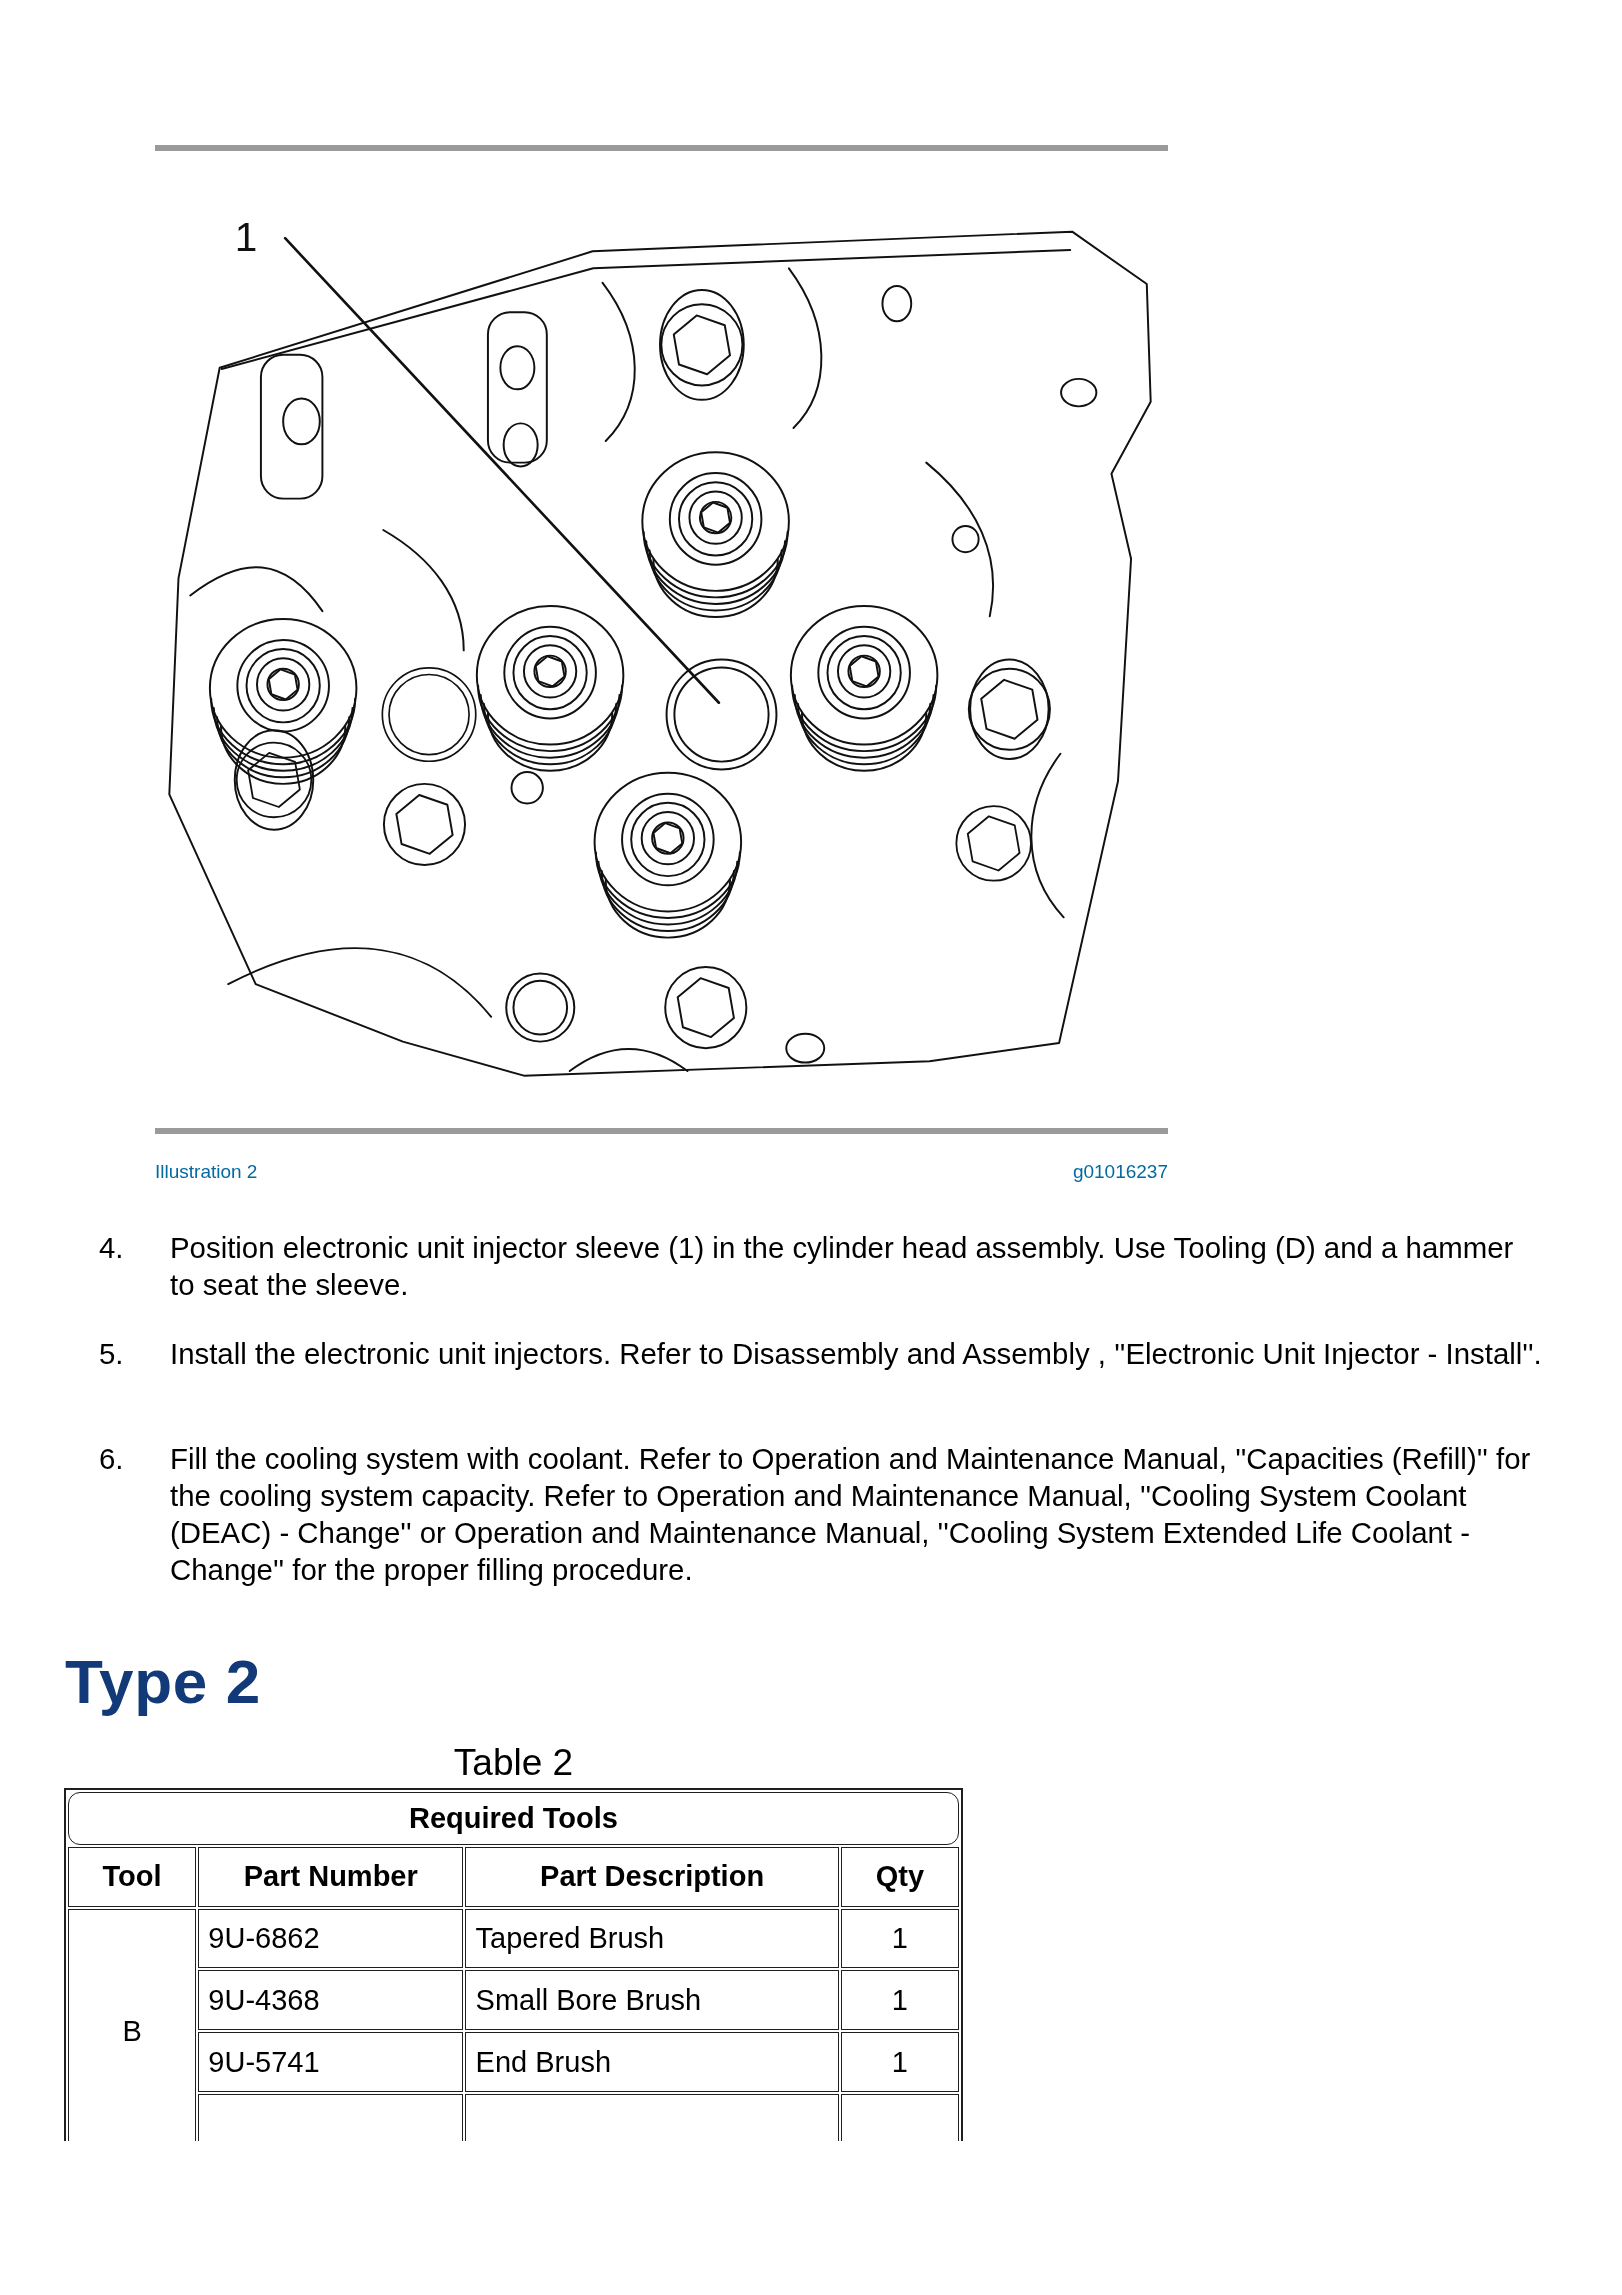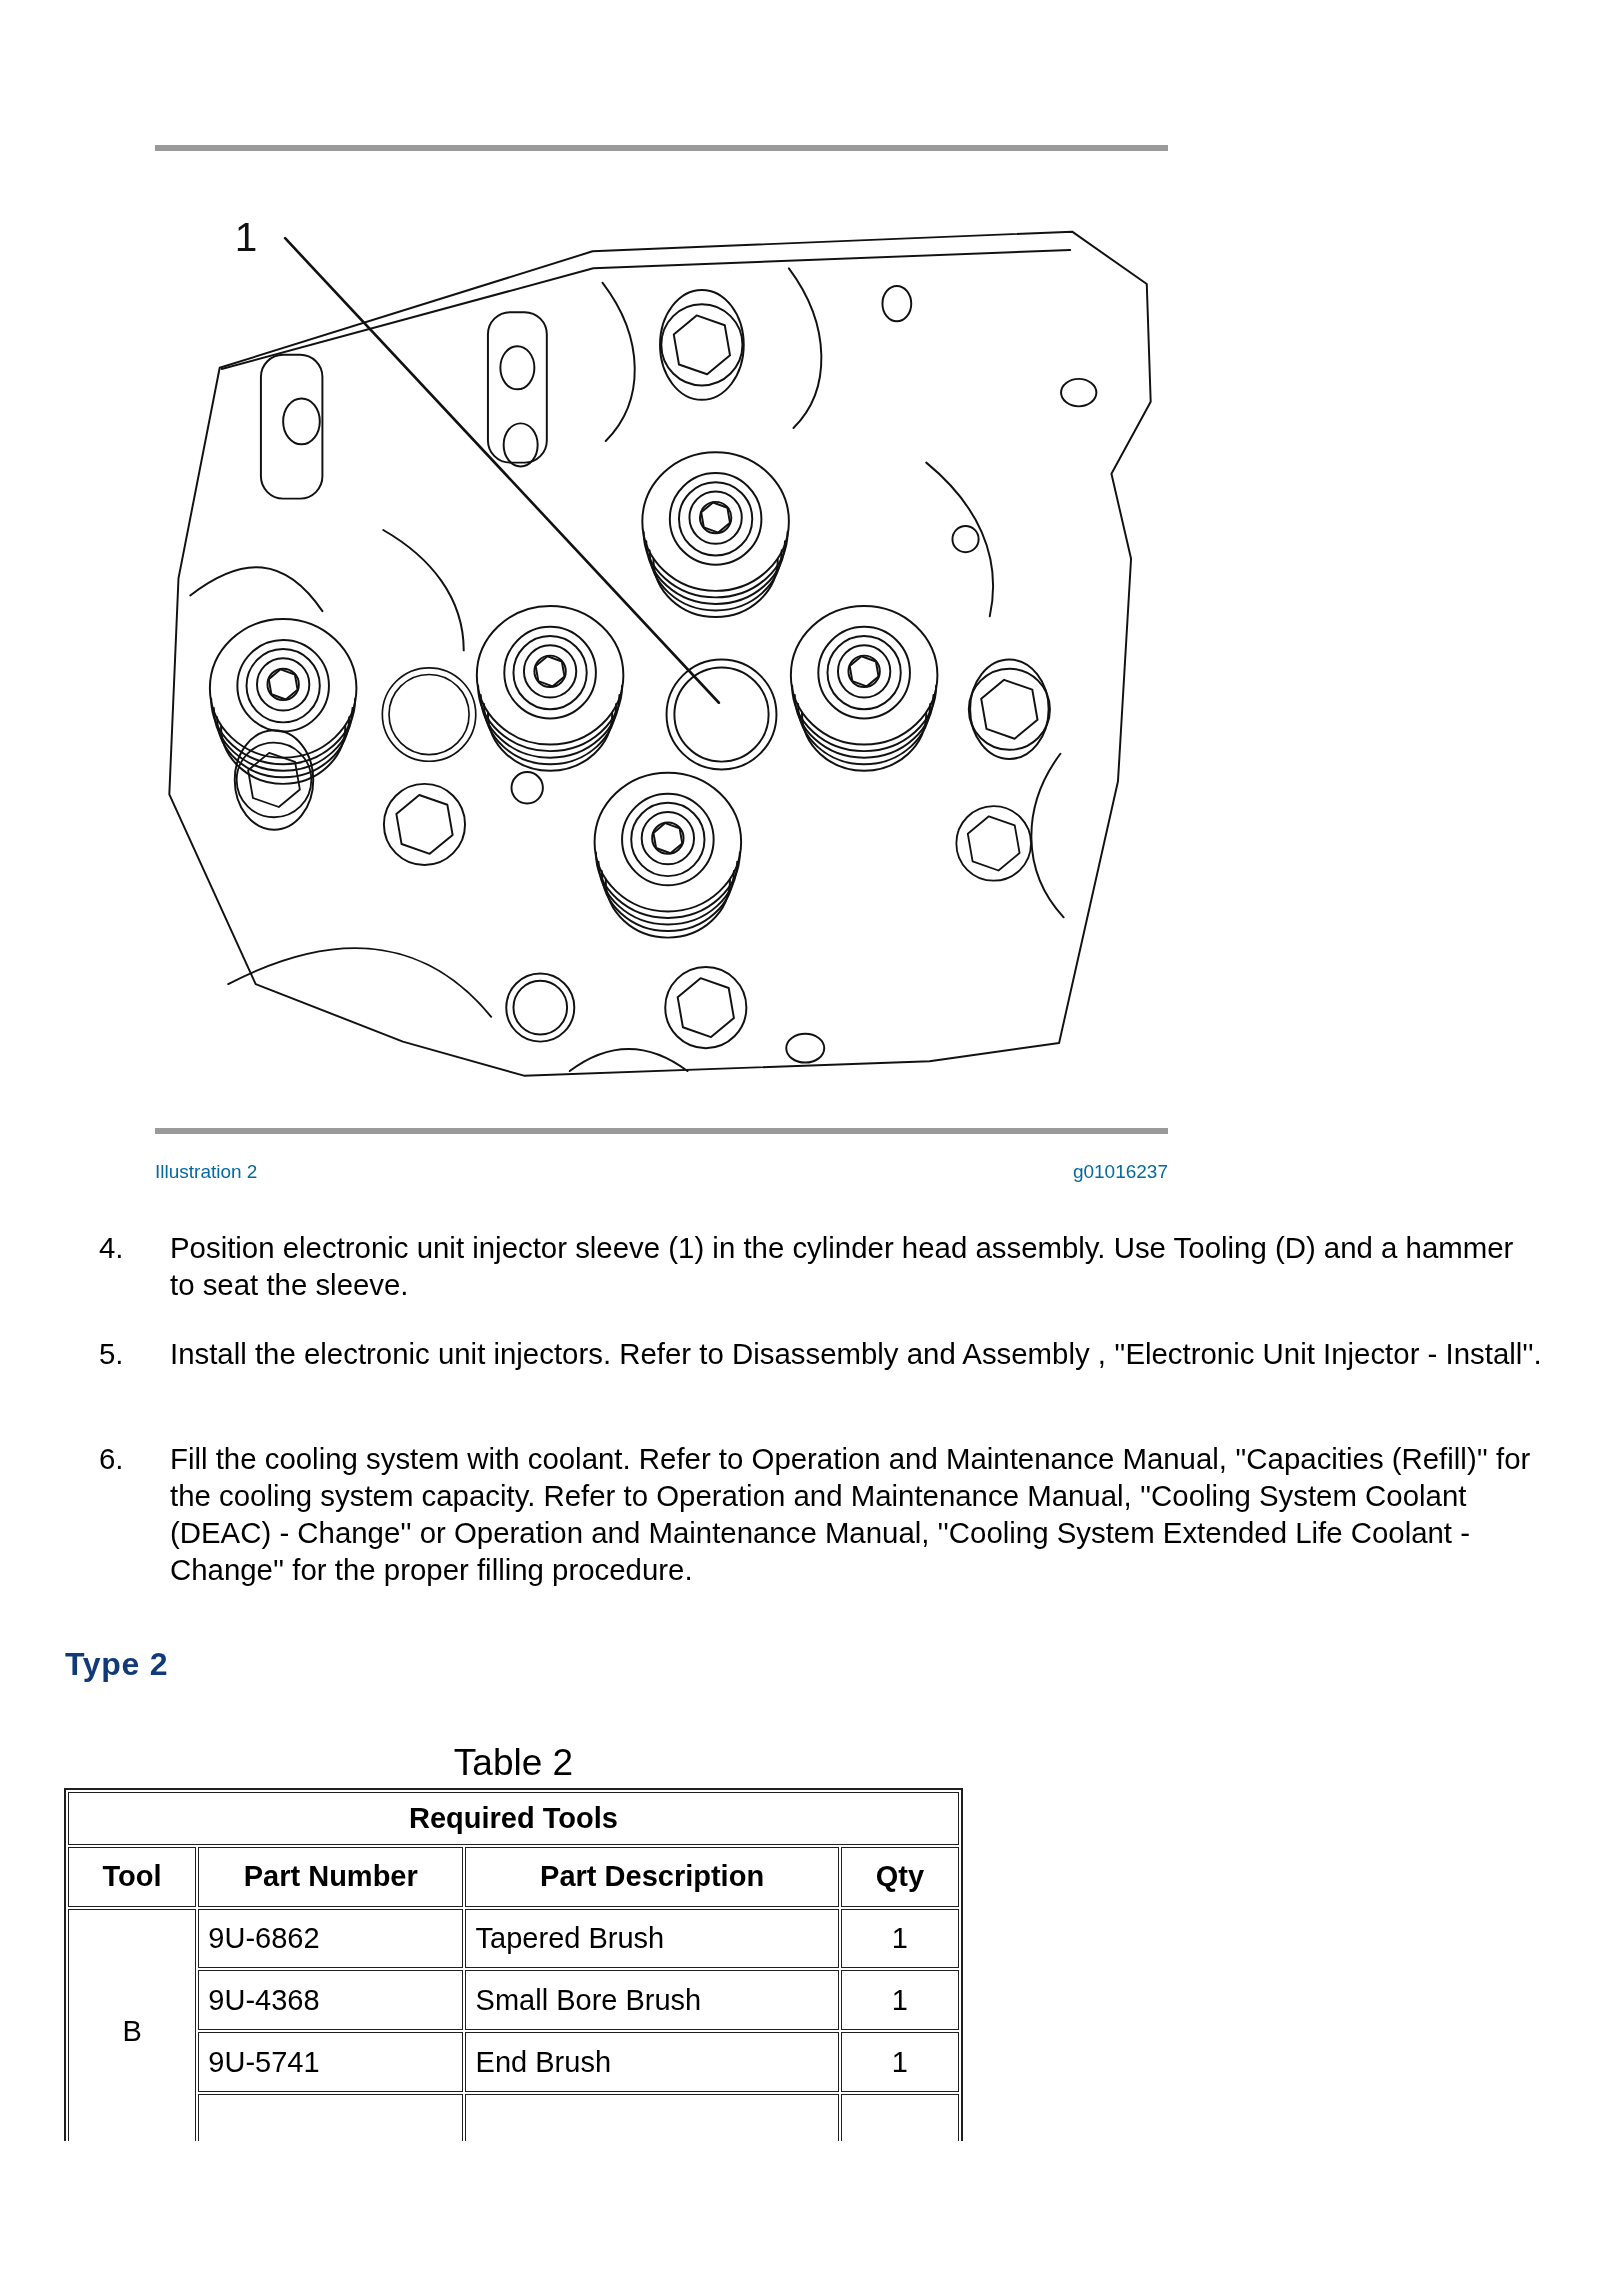--- a/index.html
+++ b/index.html
@@ -19,39 +19,39 @@
   }
   .steps{position:absolute;left:0;top:0;margin:0;padding:0;list-style:none;}
   .step{
     position:absolute;left:99px;width:1447px;display:flex;align-items:flex-start;
     font-size:29.4px;line-height:37px;color:#000;
   }
   .step .num{width:71px;flex:0 0 71px;}
   .step .txt{flex:1;max-width:1381px;}
   .section-title{
     position:absolute;left:65px;top:1646px;margin:0;
-    font-size:32px;font-weight:bold;letter-spacing:0.7px;
+    font-size:62px;font-weight:bold;letter-spacing:0.7px;
   }
   .table-caption{
     position:absolute;left:64px;top:1742px;width:899px;text-align:center;
     font-size:37px;color:#000;
   }
   .table-clip{
     position:absolute;left:64px;top:1788px;width:929px;height:353px;overflow:hidden;
   }
   table.tools{
     border-collapse:separate;border-spacing:2px;
     border:2px solid #1f1f1f;background:#fff;table-layout:fixed;width:899px;
     font-size:29px;color:#000;
   }
   table.tools th,table.tools td{
     border:1.3px solid #1f1f1f;padding:3.9px 9.2px;background:#fff;overflow:hidden;
   }
   table.tools th{font-weight:bold;text-align:center;}
-  tr.hdr-main th{height:43px;}
+  tr.hdr-main th{height:43px;border-radius:12px;}
   tr.hdr-cols th{height:50px;margin-left:8px;}
   tr.data-row td{height:50px;vertical-align:middle;}
   td.cell-tool{vertical-align:top;padding-top:14.4px;text-align:center;}
   td.cell-pn{}
   td.cell-desc{text-align:left;}
   td.cell-qty{text-align:center;}
 </style>
 </head>
 <body>
 

